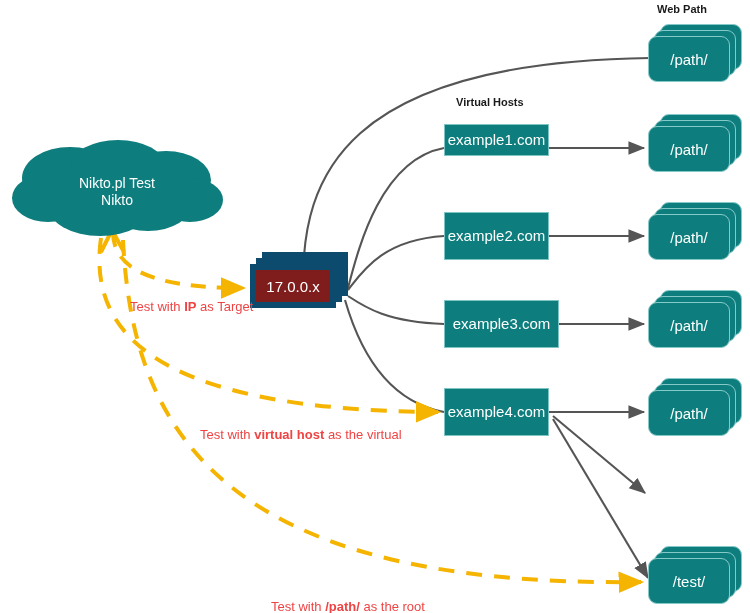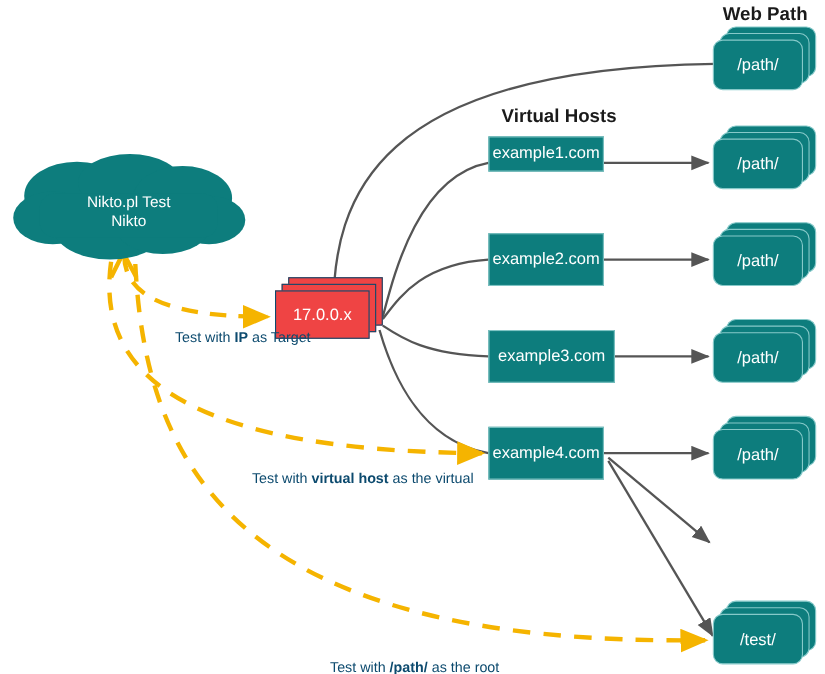--- a/index.html
+++ b/index.html
@@ -43,22 +43,22 @@
     border: 1px solid #7fc4c4;
   }
 
   
   .stack {
     position: absolute;
     z-index: 6;
   }
   .stack .layer {
     position: absolute;
-    background: #ef4444;
-    border: 1px solid #0c4a6e;
+    background: #7f1d1d;
+    border: 6px solid #0c4a6e;
     box-sizing: border-box;
   }
   .stack .layer.front {
     display: flex;
     align-items: center;
     justify-content: center;
     color: #ffffff;
     font-size: 15px;
     z-index: 3;
   }
@@ -104,35 +104,34 @@
     line-height: 1.25;
     text-align: center;
     pointer-events: none;
     padding-top: 6px;
     box-sizing: border-box;
   }
 
   
   .col-header {
     position: absolute;
-    font-size: 17px;
+    font-size: 11px;
     font-weight: bold;
     color: #1a1a1a;
     white-space: nowrap;
     z-index: 7;
   }
 
   
   .annotation {
     position: absolute;
     font-size: 13px;
-    color: #0c4a6e;
+    color: #ef4444;
     white-space: nowrap;
     z-index: 8;
-    margin-left: 29px;
   }
   .annotation b {
     font-weight: bold;
   }
 </style>
 </head>
 <body>
 
 <div id="canvas">
 

